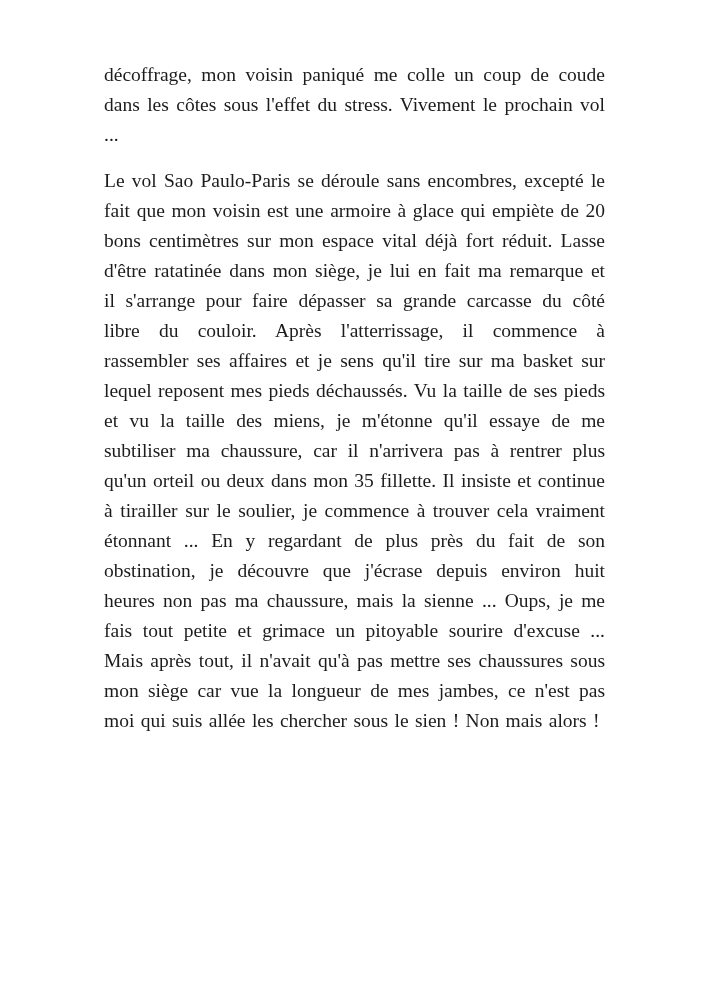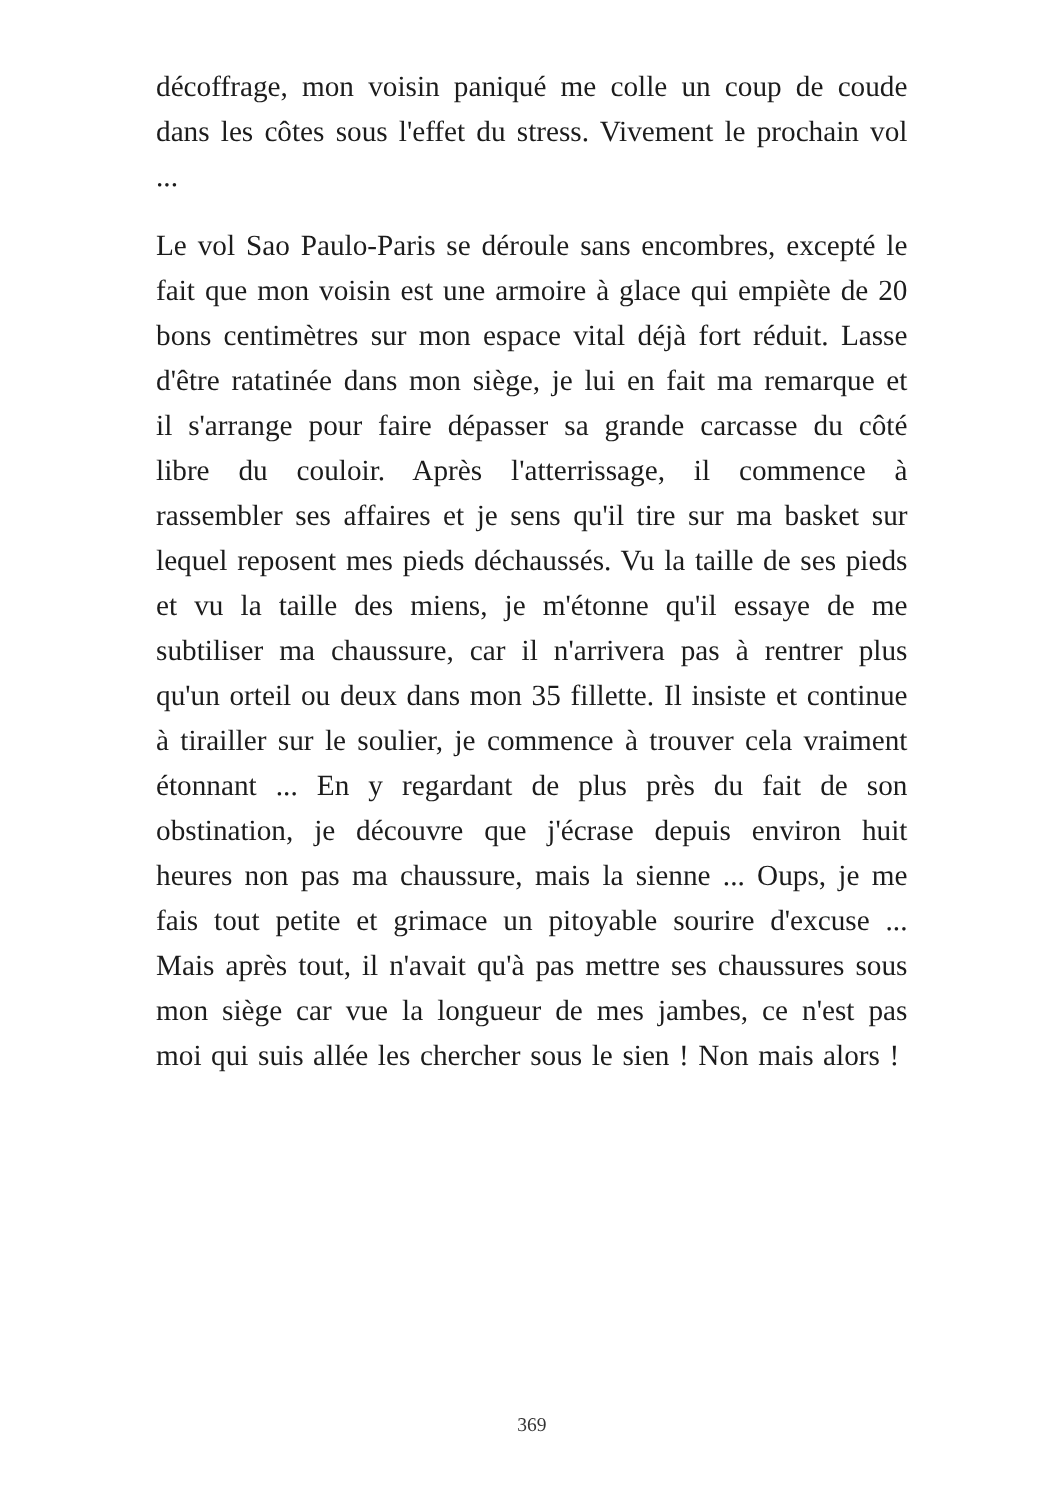--- a/index.html
+++ b/index.html
@@ -12,21 +12,21 @@
     background: #ffffff;
     font-family: "Liberation Serif", serif;
     color: #1c1c1c;
     overflow: hidden;
   }
   .page {
     position: relative;
     box-sizing: border-box;
     width: 709px;
     height: 992px;
-    padding: 44px 104px 60px 104px;
+    padding: 60px 104px 60px 104px;
   }
   .body-text p {
     margin: 0 0 16px 0;
     font-size: 19.5px;
     line-height: 30px;
     text-align: justify;
     text-justify: inter-word;
     word-spacing: 1.5px;
   }
   .body-text p:last-child {
@@ -43,14 +43,13 @@
   }
 </style>
 </head>
 <body>
 
 <div class="page">
   <div class="body-text">
     <p>décoffrage, mon voisin paniqué me colle un coup de coude dans les côtes sous l'effet du stress. Vivement le prochain vol ...</p>
     <p>Le vol Sao Paulo-Paris se déroule sans encombres, excepté le fait que mon voisin est une armoire à glace qui empiète de 20 bons centimètres sur mon espace vital déjà fort réduit. Lasse d'être ratatinée dans mon siège, je lui en fait ma remarque et il s'arrange pour faire dépasser sa grande carcasse du côté libre du couloir. Après l'atterrissage, il commence à rassembler ses affaires et je sens qu'il tire sur ma basket sur lequel reposent mes pieds déchaussés. Vu la taille de ses pieds et vu la taille des miens, je m'étonne qu'il essaye de me subtiliser ma chaussure, car il n'arrivera pas à rentrer plus qu'un orteil ou deux dans mon 35 fillette. Il insiste et continue à tirailler sur le soulier, je commence à trouver cela vraiment étonnant ... En y regardant de plus près du fait de son obstination, je découvre que j'écrase depuis environ huit heures non pas ma chaussure, mais la sienne ... Oups, je me fais tout petite et grimace un pitoyable sourire d'excuse ... Mais après tout, il n'avait qu'à pas mettre ses chaussures sous mon siège car vue la longueur de mes jambes, ce n'est pas moi qui suis allée les chercher sous le sien ! Non mais alors !</p>
   </div>
-  <div class="page-number">369</div>
 </div>
 
 </body></html>

